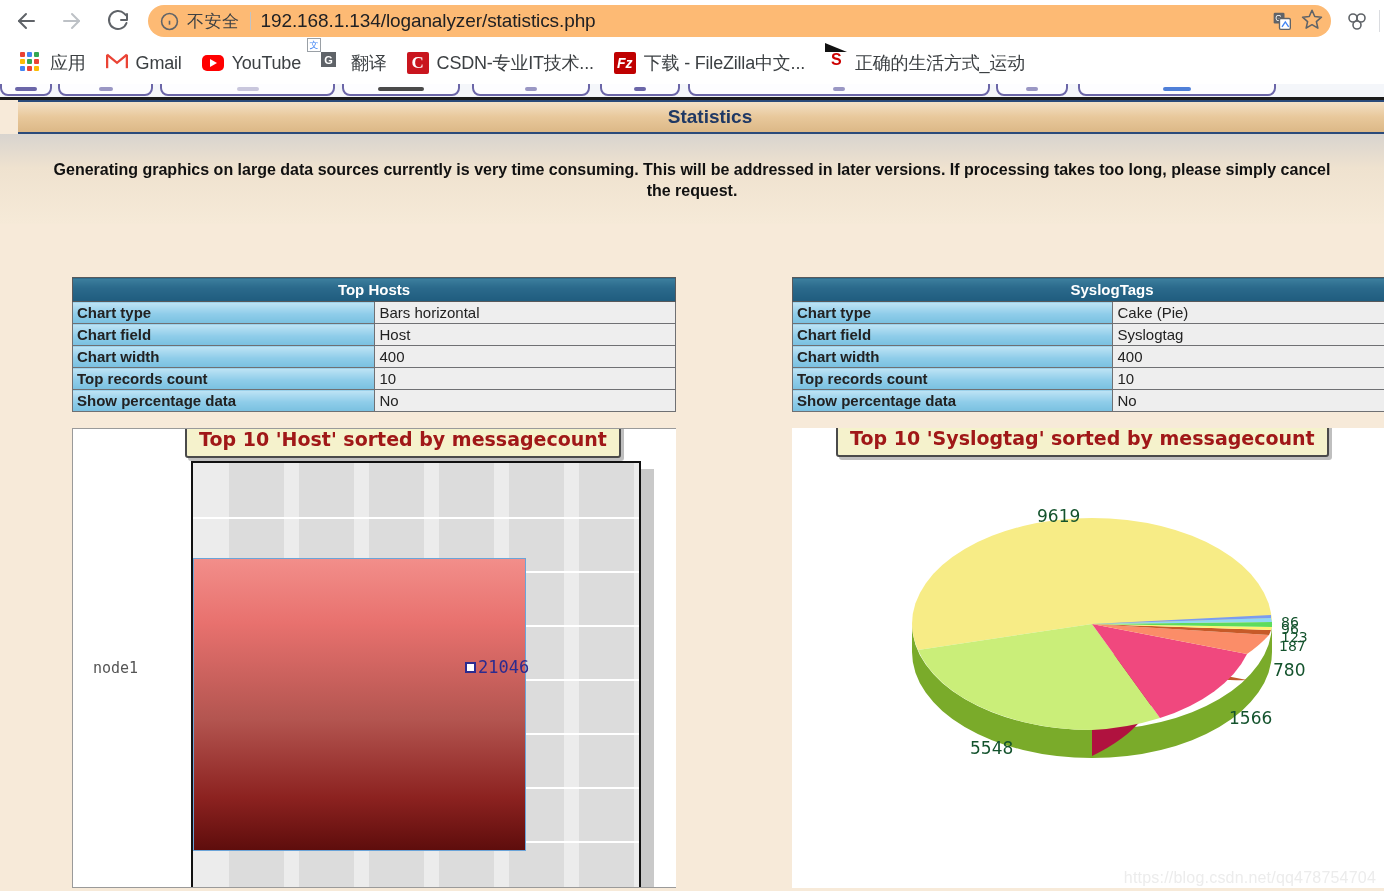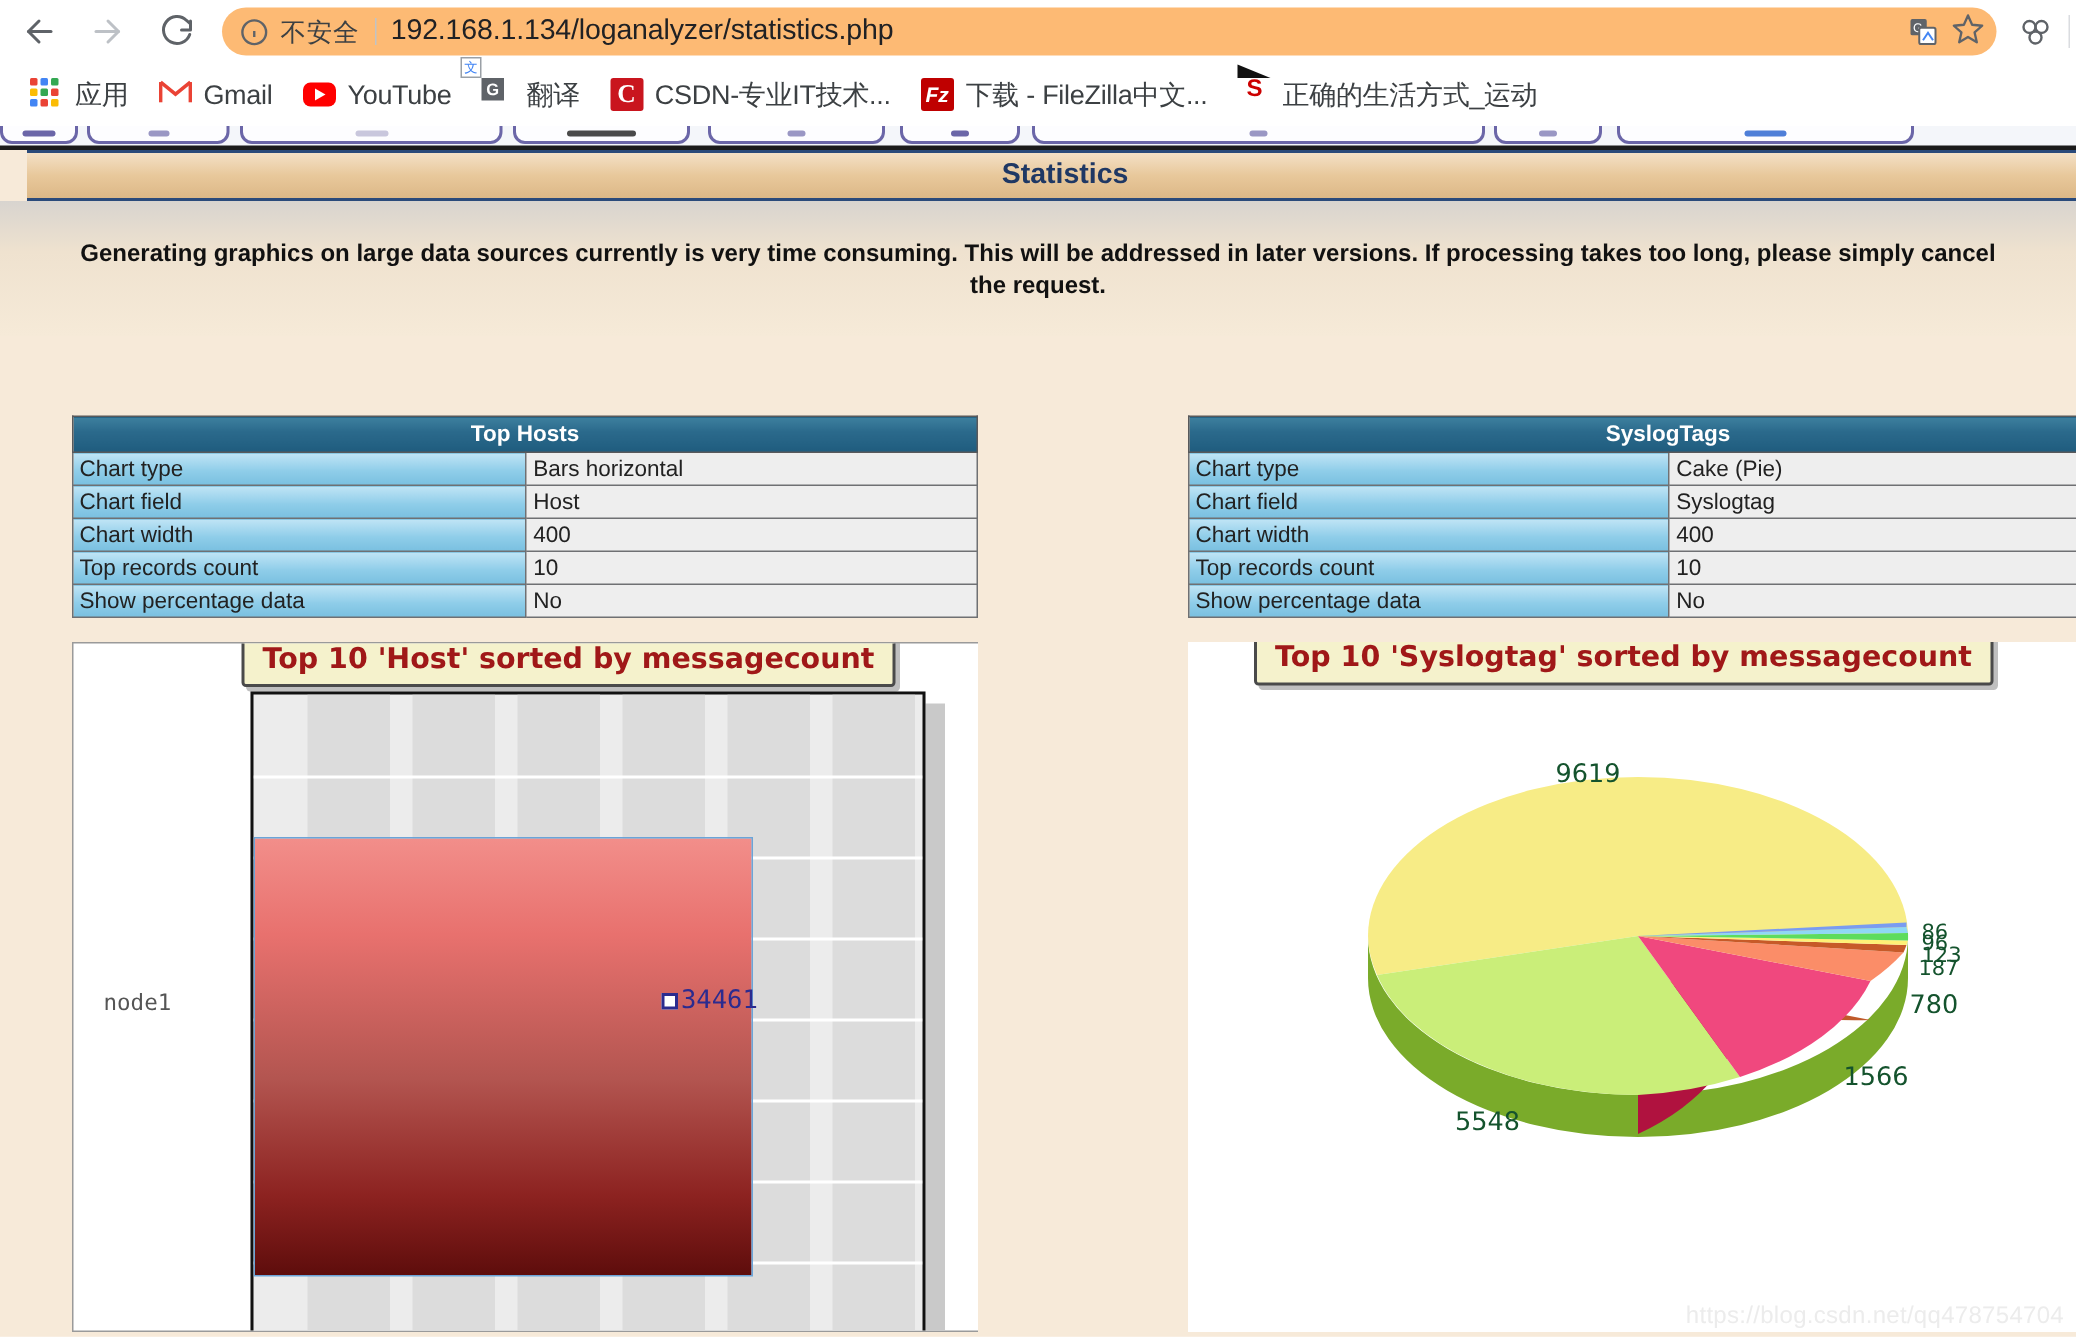--- a/index.html
+++ b/index.html
@@ -133,34 +133,34 @@
   .notice-text .l2 { display:block; white-space: normal; }
 
   .charts-area {
     position: absolute; left: 0; top: 141px; width: 1384px; height: 650px;
     background: #f7ead9;
   }
   .chart-col {
     position: absolute; top: 36px;
     background: transparent;
   }
-  .chart-col.left { left: 48px; width: 604px; }
+  .chart-col.left { left: 72px; width: 604px; }
   .chart-col.right { left: 792px; width: 640px; }
 
   
   table.param { border-collapse: collapse; width: 100%; table-layout: fixed; }
   table.param td, table.param th { padding: 0; }
   .p-head {
     background: linear-gradient(to bottom, #3d7f9e 0%, #2b6a8c 40%, #1f5c7e 100%);
     color:#ffffff; font-weight: bold; font-size: 15px; text-align:center;
     height: 24px; border: 1px solid #58595b;
   }
   .p-key {
     background: linear-gradient(to bottom, #bfe4f5 0%, #8fcde9 55%, #79c0e0 100%);
-    color:#222; font-weight: normal; font-size: 15px;
+    color:#222; font-weight: bold; font-size: 15px;
     height: 22px; padding-left: 4px !important;
     border: 1px solid #6f7073; white-space: nowrap;
   }
   .p-val {
     background: #eeeeee; color:#222; font-size: 15px;
     height: 22px; padding-left: 5px !important;
     border: 1px solid #6f7073;
   }
   .p-col-k-left { width: 180px; }
   .p-col-k-right { width: 185px; }
@@ -459,21 +459,21 @@
           <div class="hgrid" style="top:162px;"></div>
           <div class="hgrid" style="top:216px;"></div>
           <div class="hgrid" style="top:270px;"></div>
           <div class="hgrid" style="top:324px;"></div>
           <div class="hgrid" style="top:378px;"></div>
           <div class="bar"></div>
         </div>
         <div class="bar-axis-label" style="position:absolute;left:20px;top:230px;">node1</div>
         <div class="bar-value" style="left:392px;top:228px;">
           <span class="mk"></span>
-            <span>34461</span>
+            <span>21046</span>
         </div>
 
         <div class="jp-title" style="left:112px;top:-8px;">Top 10 'Host' sorted by messagecount</div>
       </div>
     </div>
 
     <div class="chart-col right">
       <table class="param">
         <tbody>
             <tr>

